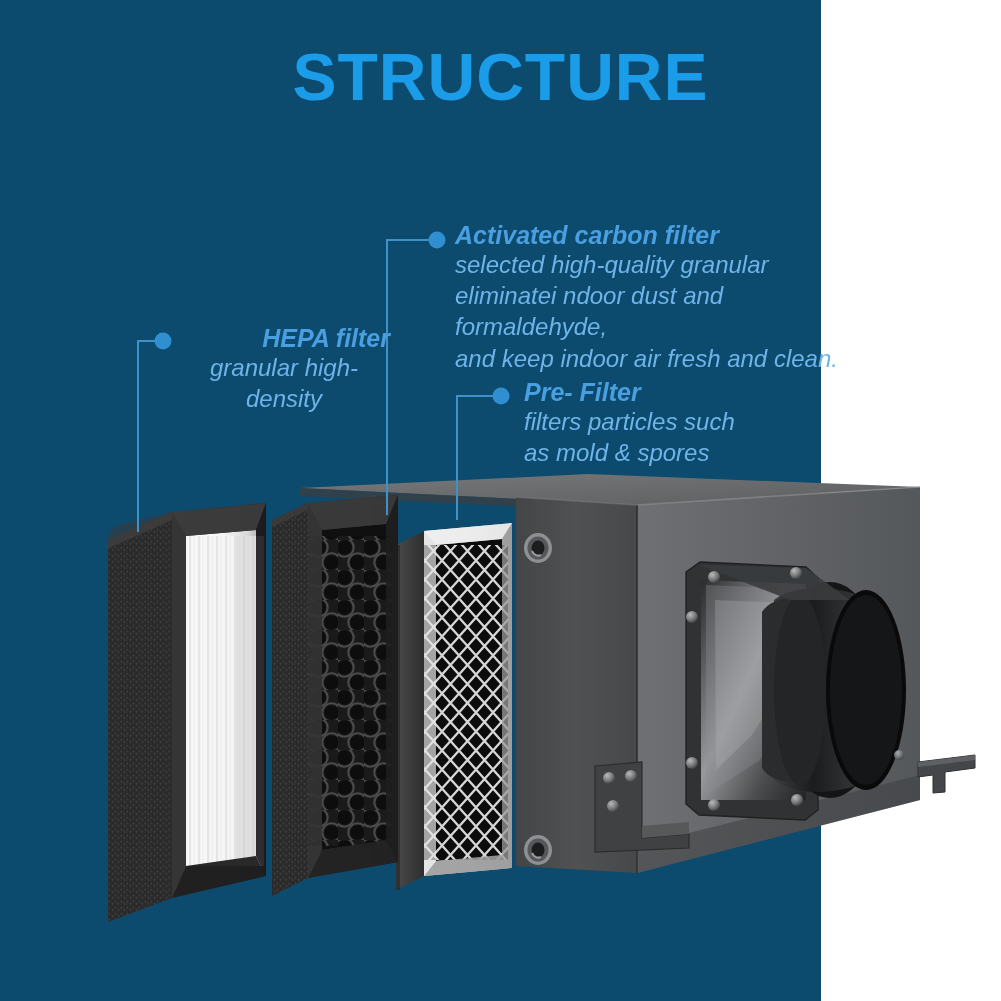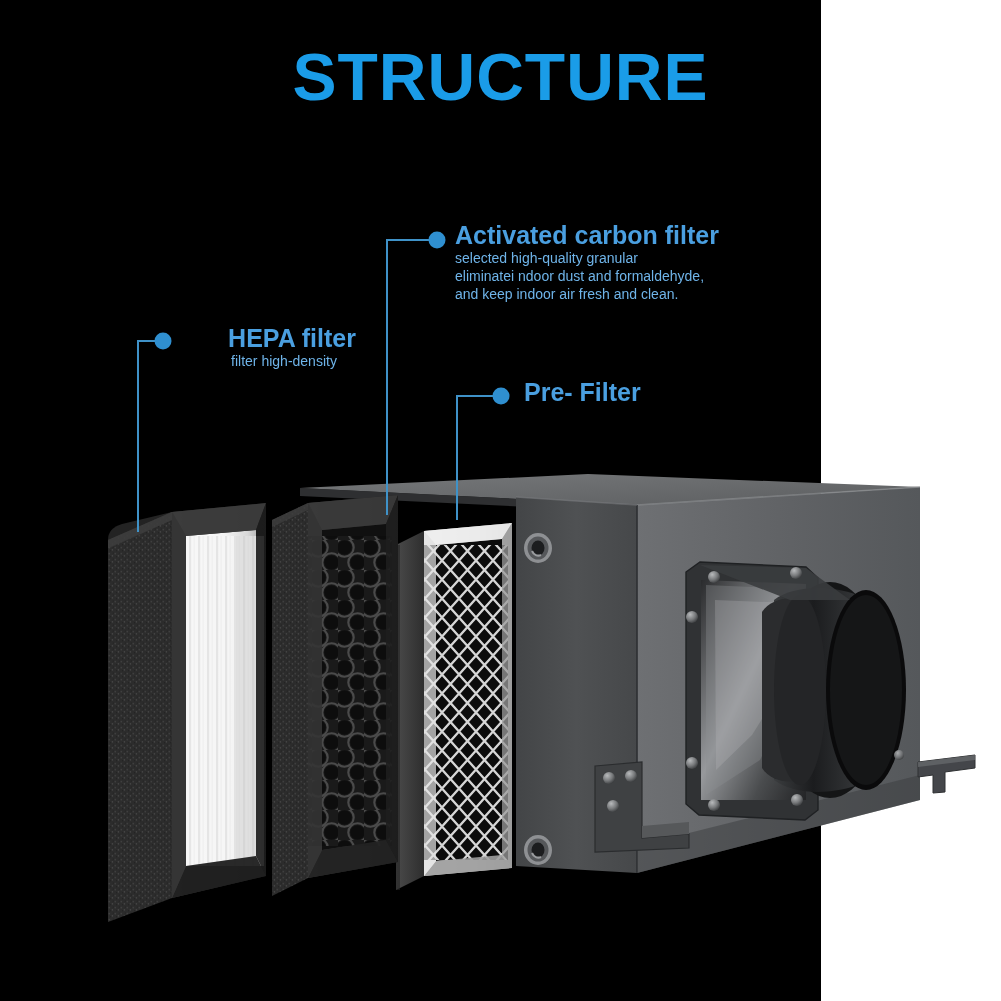--- a/index.html
+++ b/index.html
@@ -1,41 +1,41 @@
 <!DOCTYPE html>
 <html><head>
 <meta charset="utf-8">
 <title>Structure</title>
 <style>
   html,body{margin:0;padding:0;background:#fff;}
   body{width:1001px;height:1001px;overflow:hidden;
        font-family:"Liberation Sans","DejaVu Sans",sans-serif;}
 
-  #stage{position:relative;width:821px;height:1001px;background:#000000;}
+  #stage{position:relative;width:821px;height:1001px;background:#0c4a6e;}
 
   
   #page-title{
     position:absolute;left:0;top:44px;width:1001px;
     text-align:center;font-size:66px;font-weight:700;
     letter-spacing:1px;color:#1a9ce8;line-height:1;
     font-family:"Liberation Sans","DejaVu Sans",sans-serif;
   }
 
   
-  .callout{position:absolute;}
+  .callout{position:absolute;font-style:italic;}
   .callout .c-title{
     font-size:25px;font-weight:700;color:#4a9fe0;
     line-height:1.12;white-space:nowrap;
   }
   .callout .c-body{
-    font-size:14px;font-weight:400;color:#6fb4e9;
+    font-size:24px;font-weight:400;color:#6fb4e9;
     line-height:1.30;
   }
   #callout-hepa{left:178px;top:324px;width:212px;text-align:center;}
-  #callout-hepa .c-title{text-align:center;margin-left:16px;}
+  #callout-hepa .c-title{text-align:right;margin-left:16px;}
   #callout-carbon{left:455px;top:221px;width:400px;}
   #callout-prefilter{left:520px;top:378px;width:280px;}
   #callout-prefilter .c-title{margin-left:4px;}
   #callout-prefilter .c-body{margin-left:4px;}
 
   
   #leaders{position:absolute;left:0;top:0;width:1001px;height:1001px;}
 
   
   #product{position:absolute;left:0;top:0;width:1001px;height:1001px;}
@@ -286,30 +286,34 @@
 
     <g>
       <path d="M501,396 L457,396 L457,520" fill="none" stroke="#3f92c8" stroke-width="2"></path>
       <circle cx="501" cy="396" r="8.5" fill="#2f8fd0"></circle>
     </g>
   </svg>
 
   <div class="callout nosel" id="callout-hepa">
     <div class="c-title">HEPA filter</div>
     <div class="c-body">
-      <div>filter high-density</div>
+      <div>granular high-density</div>
     </div>
   </div>
 
   <div class="callout nosel" id="callout-carbon">
     <div class="c-title">Activated carbon filter</div>
     <div class="c-body">
       <div>selected high-quality granular</div>
       <div>eliminatei ndoor dust and formaldehyde,</div>
       <div>and keep indoor air fresh and clean.</div>
     </div>
   </div>
 
   <div class="callout nosel" id="callout-prefilter">
     <div class="c-title">Pre- Filter</div>
+    <div class="c-body">
+      <div>filters particles such</div>
+      <div>as mold &amp; spores</div>
+    </div>
   </div>
 
 </div>
 
 </body></html>

